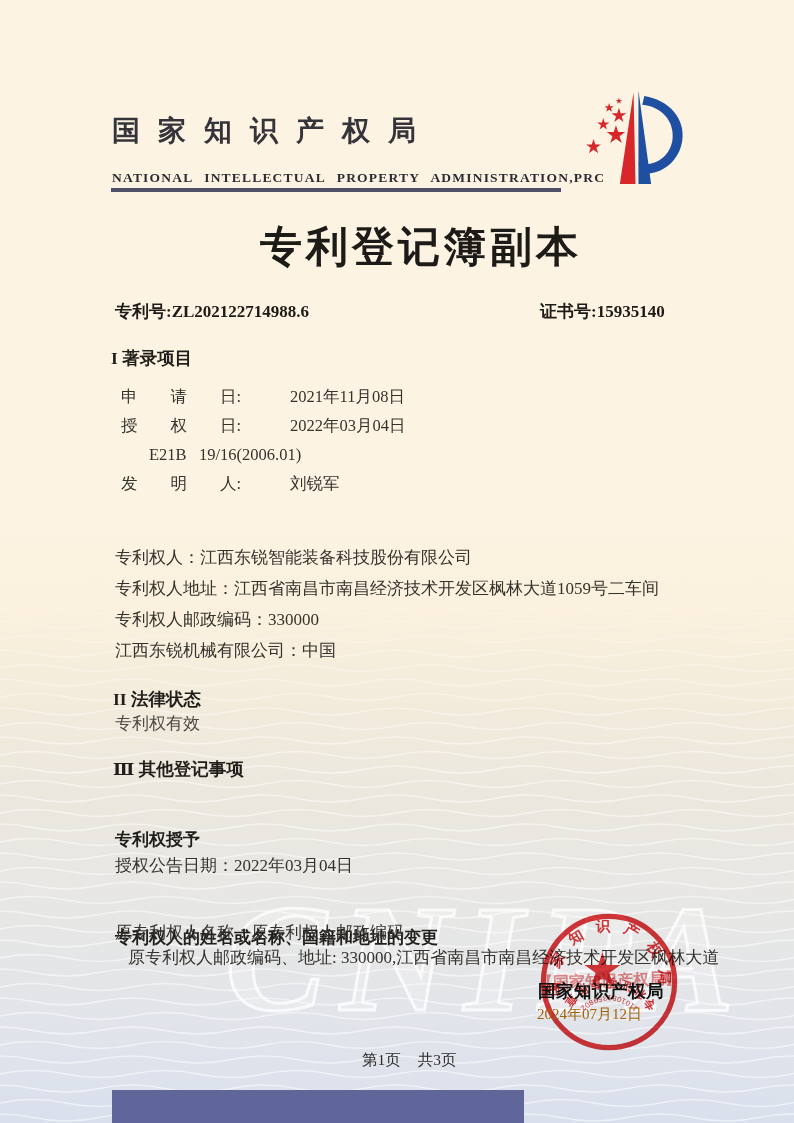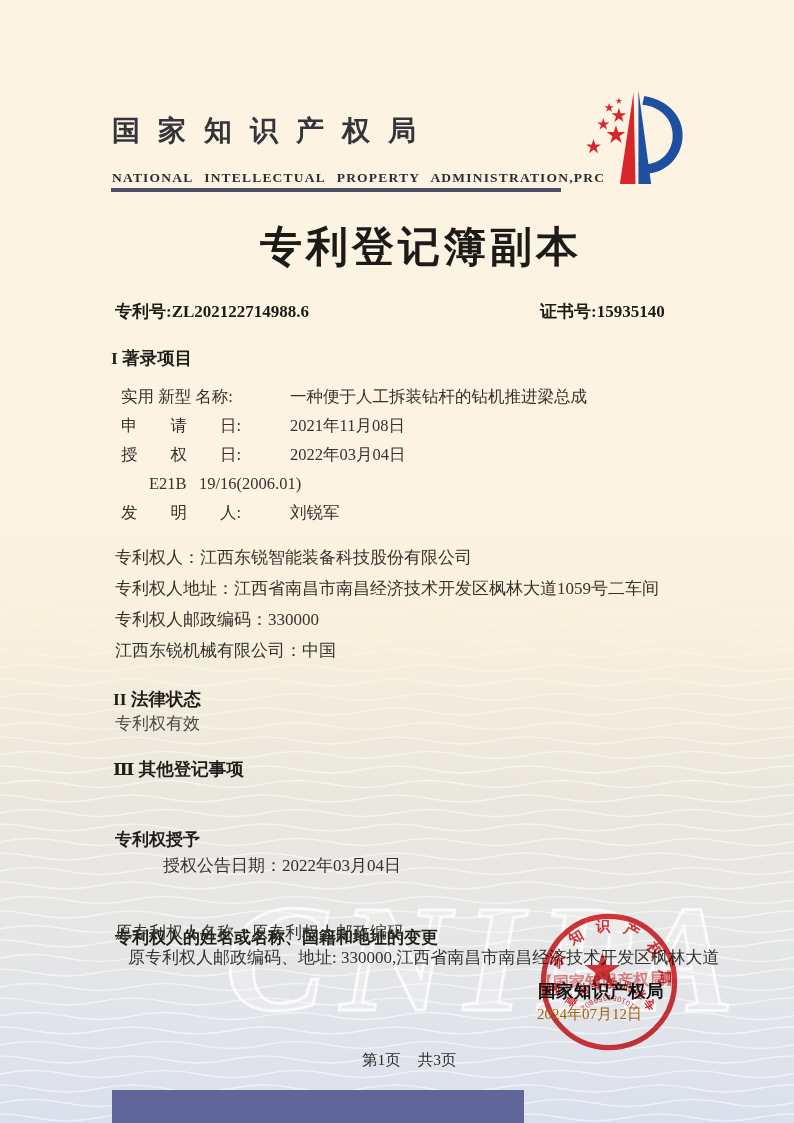--- a/index.html
+++ b/index.html
@@ -130,24 +130,20 @@
 
   <div class="doc-title">专利登记簿副本</div>
   <div class="meta">
     <span class="pn"><span class="t">专利号:</span><span class="t">ZL202122714988.6</span></span>
     <span class="cn"><span class="t">证书号:</span><span class="t">15935140</span></span>
   </div>
 
   <div class="sec-h" style="left:111px;top:346px;">I 著录项目</div>
   <div class="fields">
     <div class="frow">
-      <span class="flabel">实用 新型 名称:</span>
-      <span class="fvalue">一种便于人工拆装钻杆的钻机推进梁总成</span>
-    </div>
-    <div class="frow">
       <span class="flabel">申　　请　　日:</span>
       <span class="fvalue">2021年11月08日</span>
     </div>
     <div class="frow">
       <span class="flabel">授　　权　　日:</span>
       <span class="fvalue">2022年03月04日</span>
     </div>
     <div class="frow">
       <span class="fvalue">E21B   19/16(2006.01)</span>
     </div>
@@ -162,21 +158,21 @@
     <div class="t">专利权人地址：江西省南昌市南昌经济技术开发区枫林大道1059号二车间</div>
     <div class="t">专利权人邮政编码：330000</div>
     <div class="t">江西东锐机械有限公司：中国</div>
   </div>
 
   <div class="sec-h" style="left:113px;top:687px;">II 法律状态</div>
   <div class="status">专利权有效</div>
 
   <div class="sec-h" style="left:113px;top:757px;">Ⅲ 其他登记事项</div>
   <div class="sec-h" style="left:115px;top:828px;font-size:17px;">专利权授予</div>
-  <div class="plain" style="left:115px;top:854px;margin-left:48px;">授权公告日期：2022年03月04日</div>
+  <div class="plain" style="left:115px;top:854px;">授权公告日期：2022年03月04日</div>
   <div class="sec-h" style="left:115px;top:896px;font-size:17px;margin-top:30px;">专利权人的姓名或名称、国籍和地址的变更</div>
   <div class="plain" style="left:115px;top:921px;">原专利权人名称：原专利权人邮政编码</div>
   <div class="plain" style="left:128px;top:946px;font-family:Liberation Serif, serif;">原专利权人邮政编码、地址: 330000,江西省南昌市南昌经济技术开发区枫林大道</div>
 
   <div class="seal-inner t">【国家知识产权局】</div>
   <svg class="seal" viewBox="0 0 160 160" xmlns="http://www.w3.org/2000/svg">
     <defs>
       <path id="arcTop" d="M31.1 102.8 A54 54 0 1 1 128.9 102.8" fill="none"></path>
       <path id="arcBot" d="M130.3 106.7 A57 57 0 0 0 29.7 106.7" fill="none"></path>
       <path id="arcNum" d="M111.2 108.1 A42 42 0 0 0 48.8 108.1" fill="none"></path>

